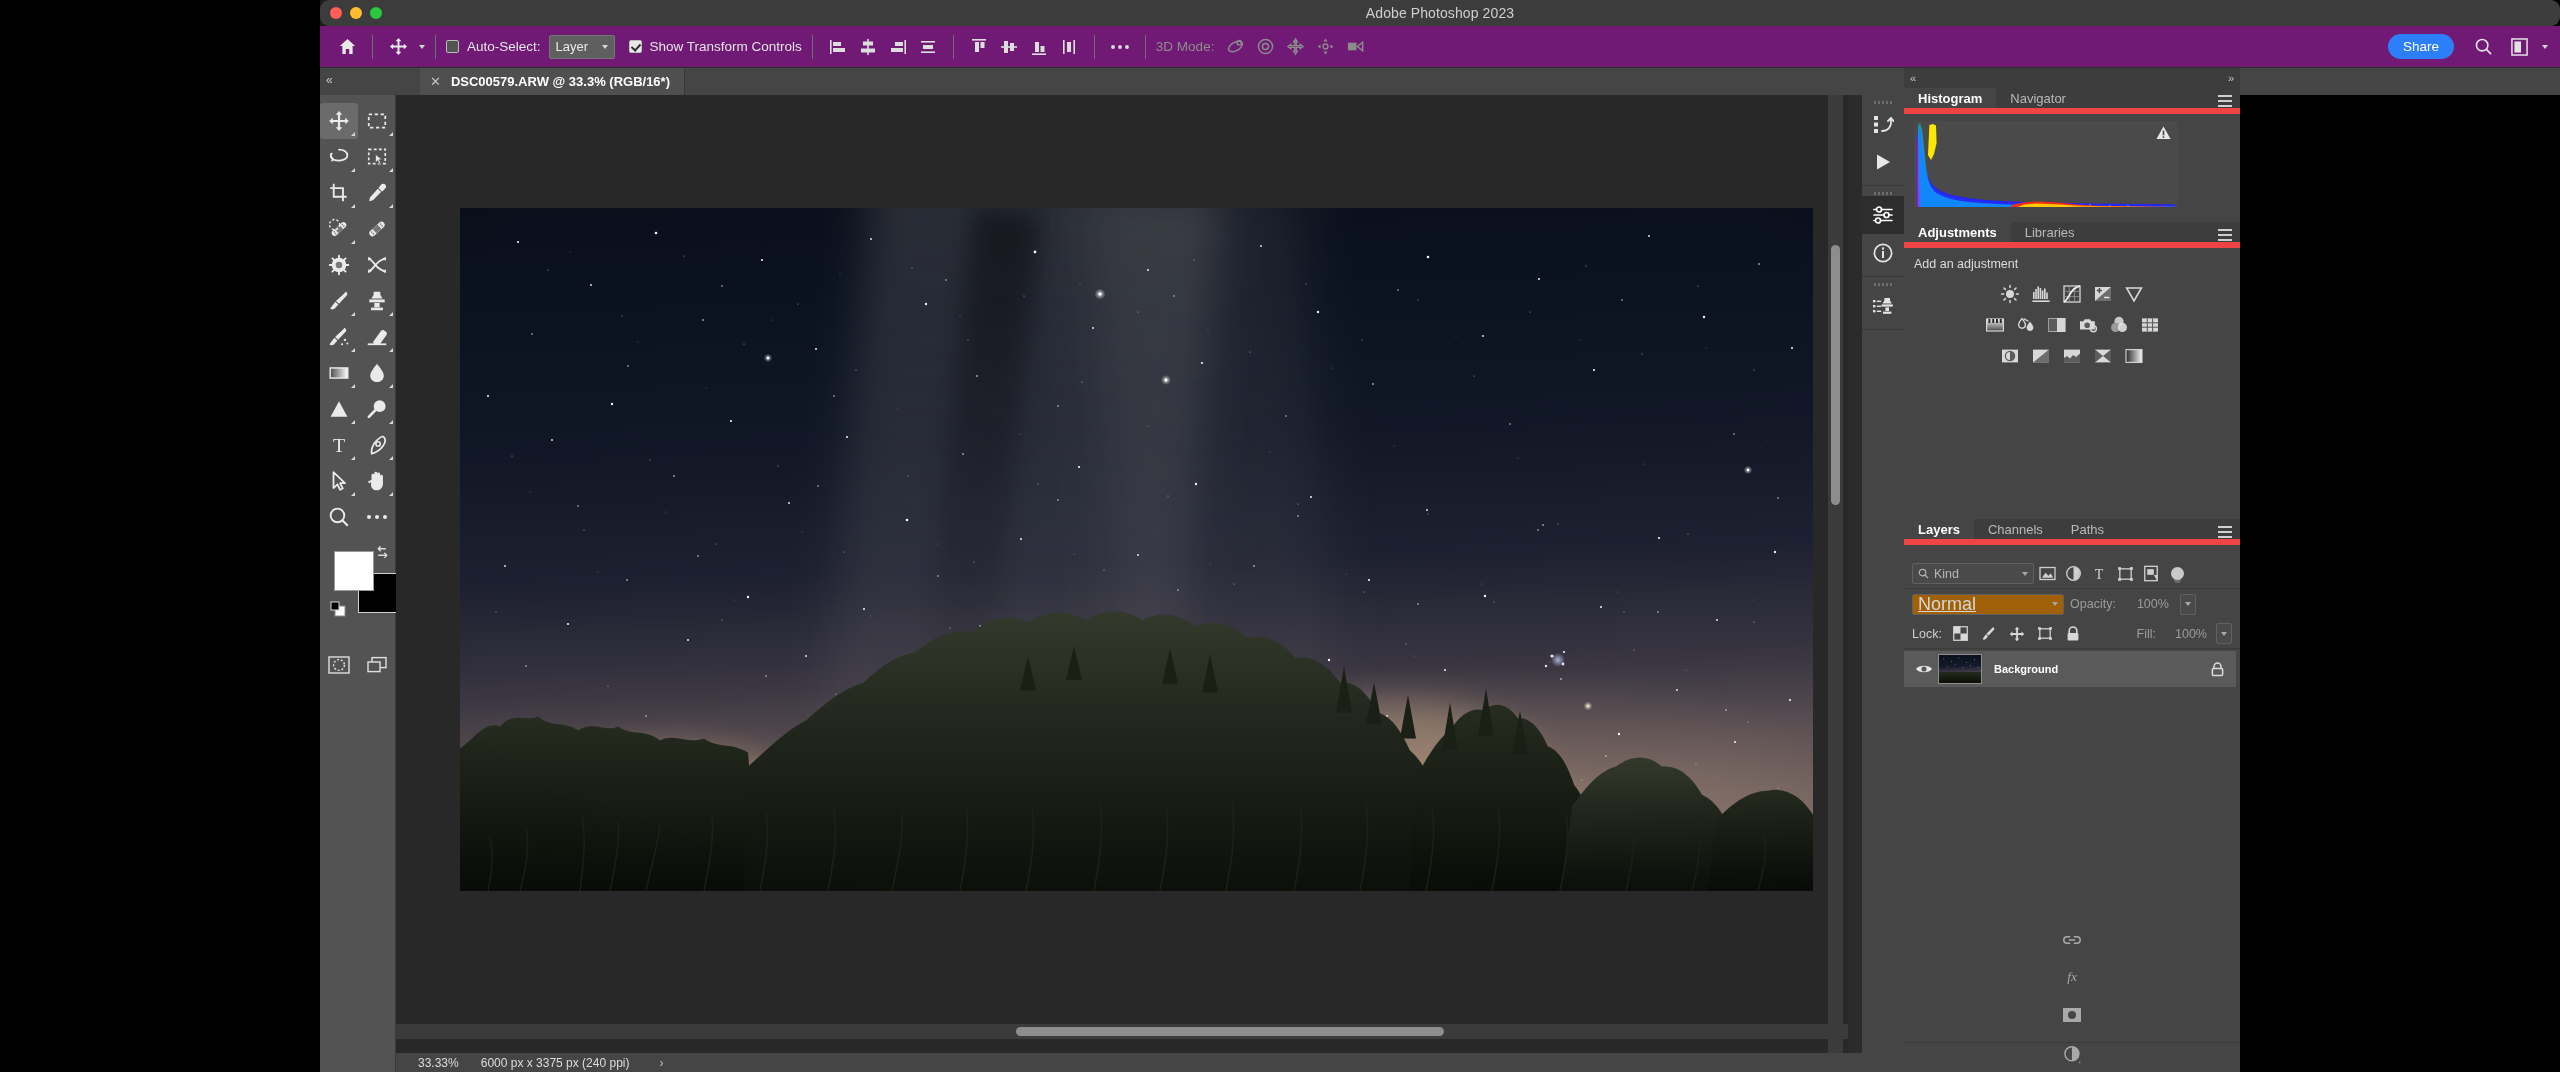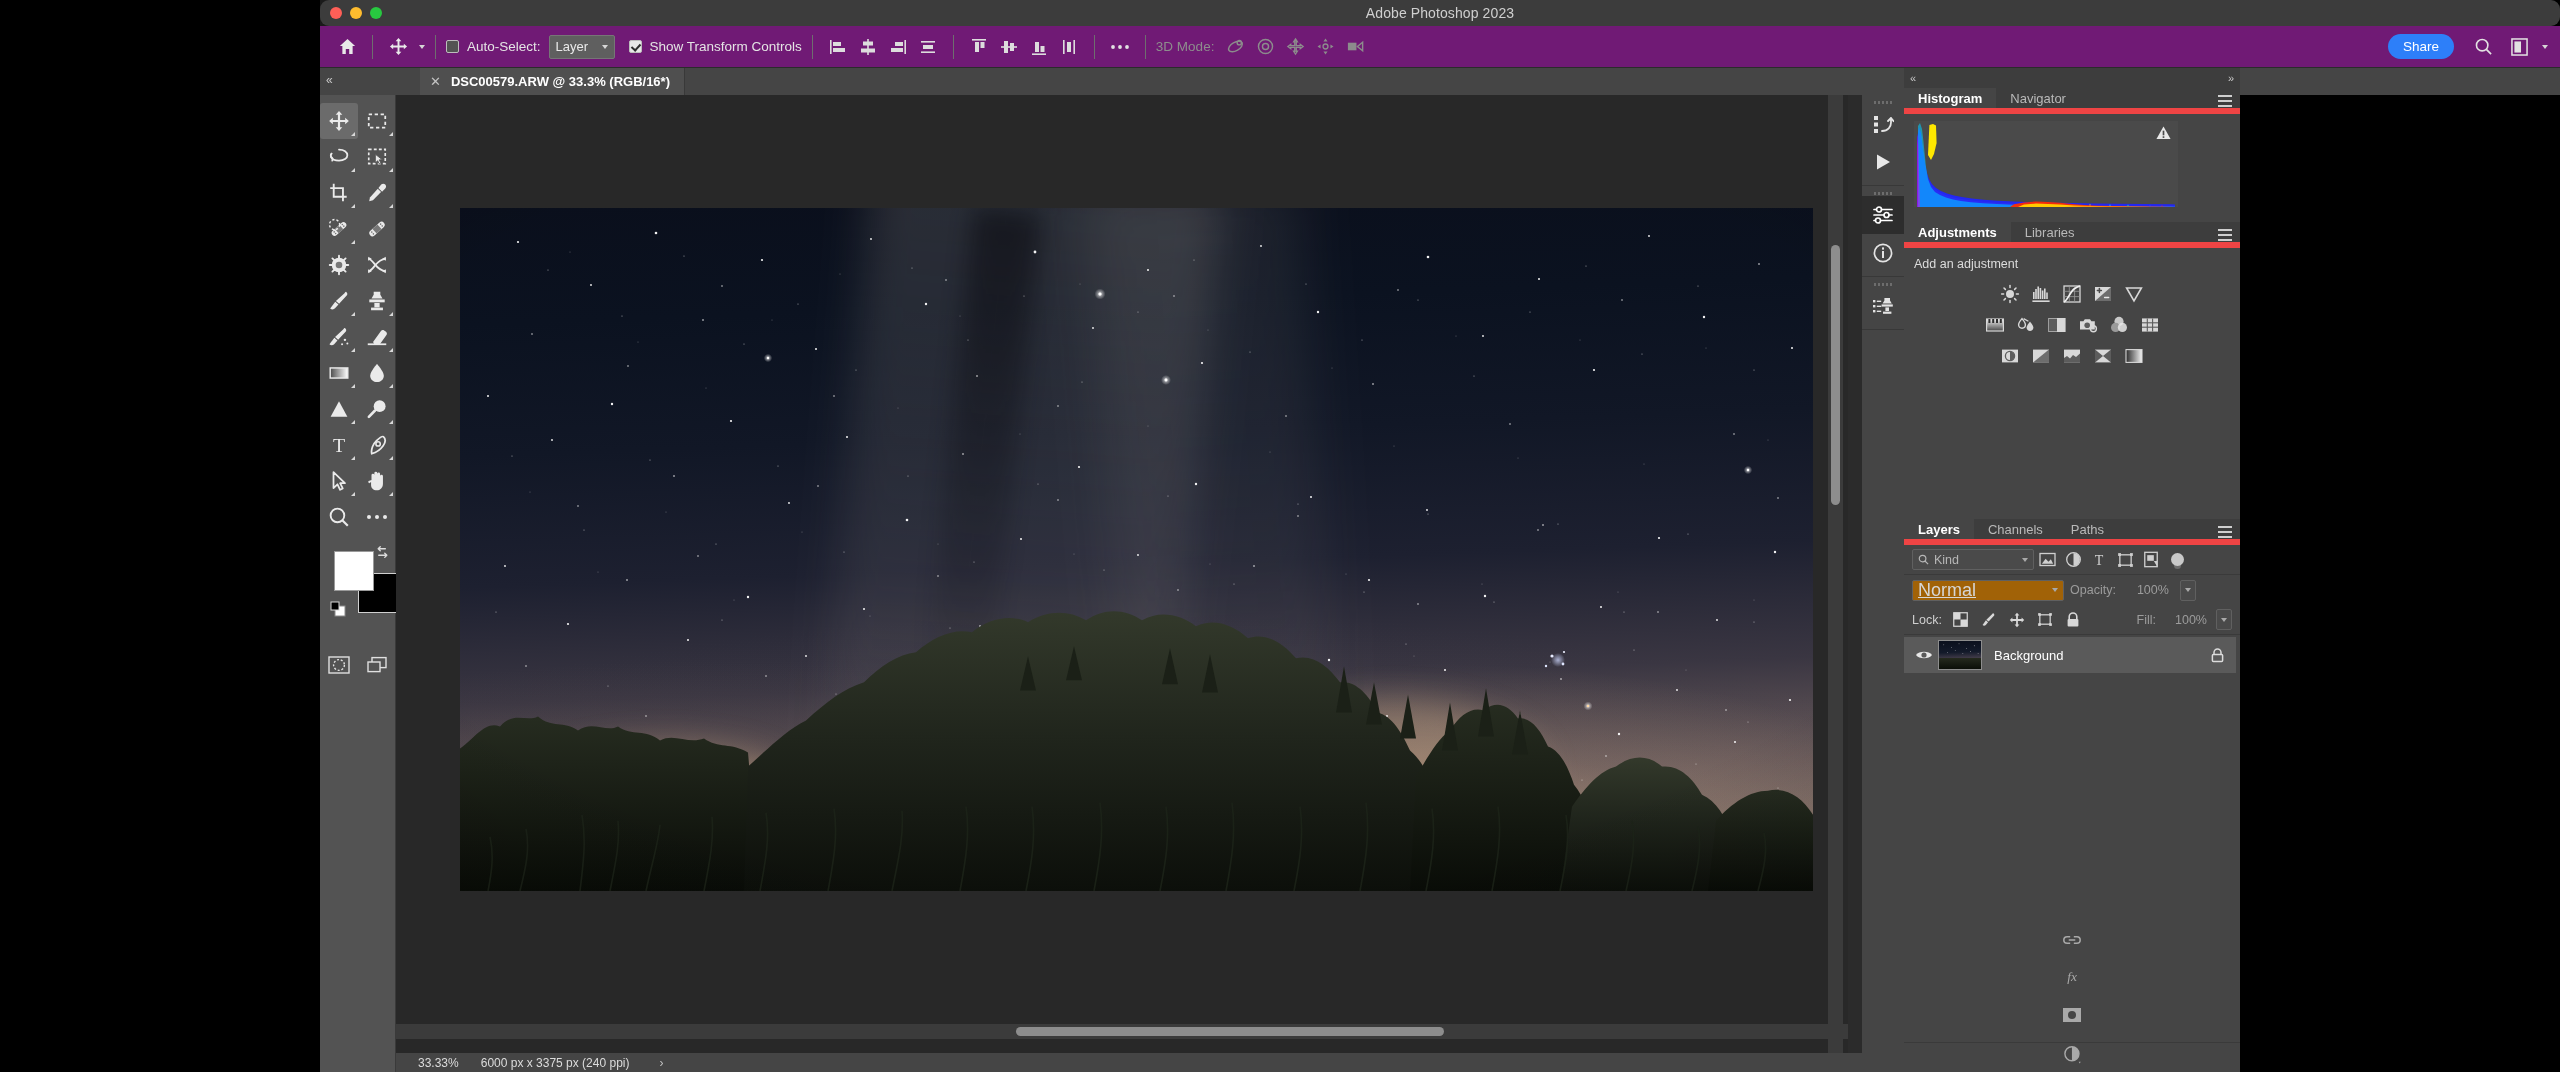--- a/index.html
+++ b/index.html
@@ -139,21 +139,21 @@
   .histo { position:relative; width:264px; height:86px; background:#4a4a4a; }
   .warn { position:absolute; right:7px; top:5px; }
 
   .adj-body { padding:9px 0 12px 0; }
   .adj-title { color:#dcdcdc; font-size:12.5px; padding:0 0 9px 10px; }
   .adj-row { display:flex; justify-content:center; gap:9px; padding:3px 0 6px 0; }
   .adj-ico { width:22px; height:22px; display:flex; align-items:center; justify-content:center; }
 
   .layers-panel { position:absolute; left:0; bottom:0; width:336px; height:553px; background:#454545; }
   .filter-row { display:flex; align-items:center; gap:0; height:30px; padding:0 8px;
-                border-bottom:1px solid #3a3a3a; }
+                border-bottom:1px solid #3a3a3a;margin-top:14px; }
   .kind-box { width:122px; height:21px; background:#4a4a4a; border:1px solid #606060; border-radius:2px;
               display:flex; align-items:center; gap:5px; padding:0 5px; color:#b6b6b6; font-size:12.5px; }
   .kind-box .grow { flex:1; }
   .fil-ico { width:26px; height:26px; display:flex; align-items:center; justify-content:center;
              color:#cfcfcf; }
   .toggle-knob { width:13px;height:13px;border-radius:50%;background:#c9c9c9;
                  box-shadow:0 6px 0 -3px #6d6d6d; }
   .blend-row { display:flex; align-items:center; height:30px; padding:0 8px; gap:6px; }
   .blend-box { width:152px; height:21px; background:#a16207; border:1px solid #606060; border-radius:2px;
                display:flex; align-items:center; justify-content:space-between; padding:0 5px;
@@ -166,21 +166,21 @@
   .lock-row { display:flex; align-items:center; height:30px; padding:0 8px; gap:4px;
               border-bottom:1px solid #3a3a3a; }
   .lock-lbl { color:#cfcfcf; font-size:12.5px; margin-right:3px; }
   .lk { width:24px; height:24px; display:flex; align-items:center; justify-content:center; color:#d8d8d8; }
 
   .layer-row { display:flex; align-items:center; height:36px; margin:2px 4px 0 0;
                background:#5a5a5a; padding-left:6px; }
   .eye { width:28px; display:flex; justify-content:center; color:#e8e8e8; }
   .thumb { width:44px; height:30px; border:1px solid #8d8d8d; overflow:hidden; position:relative;
            flex:none; background:#0a0f1c; }
-  .layer-name { color:#fff; font-size:13px; margin-left:12px; flex:1; }
+  .layer-name { color:#fff; font-size:11px; margin-left:12px; flex:1;font-weight:bold; }
   .lock-ico { margin-right:12px; color:#d8d8d8; }
 
   .layer-foot { position:absolute; left:0; bottom:0; width:336px; height:30px; background:#454545;
                 border-top:1px solid #3a3a3a; display:flex; align-items:center;
                 justify-content:center; gap:22px;flex-direction:column; }
   .lf { color:#a9a9a9; display:flex; align-items:center; justify-content:center; }
 
   .edge-right { position:absolute; left:2240px; top:0; width:320px; height:1072px; background:#000; }
   .edge-left { position:absolute; left:0; top:0; width:320px; height:1072px; background:#000; }
   svg { display:block; }

